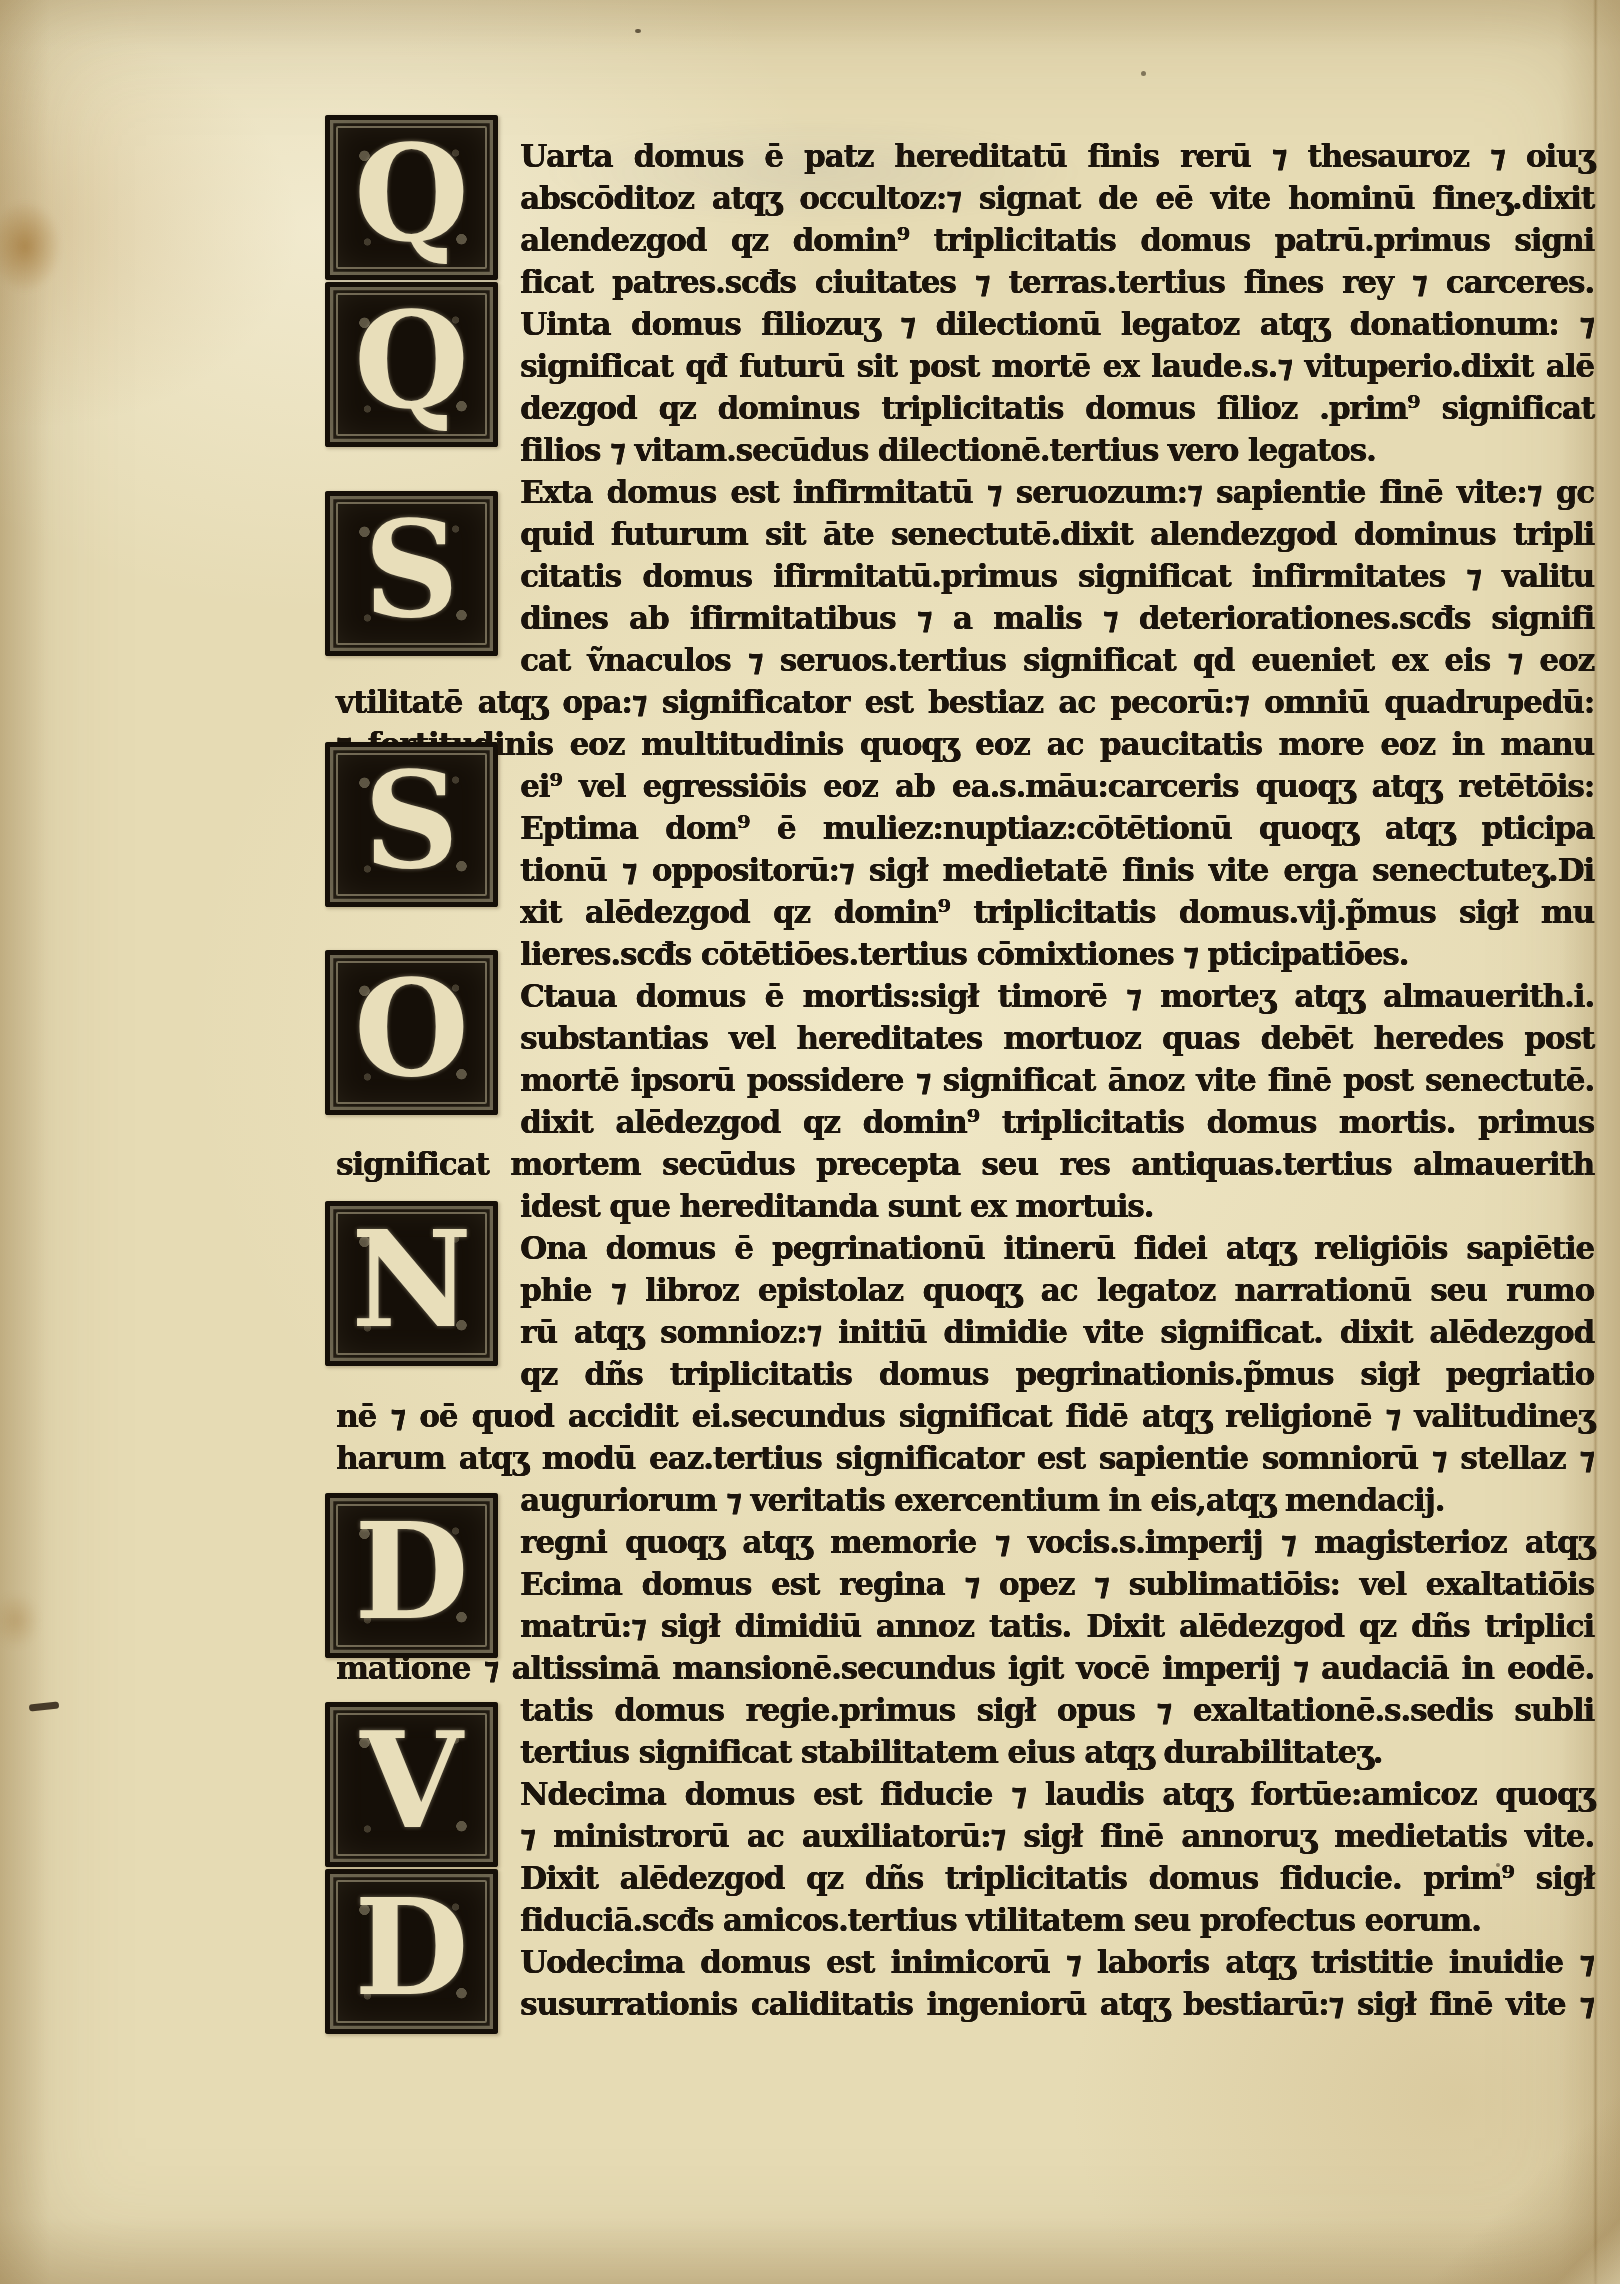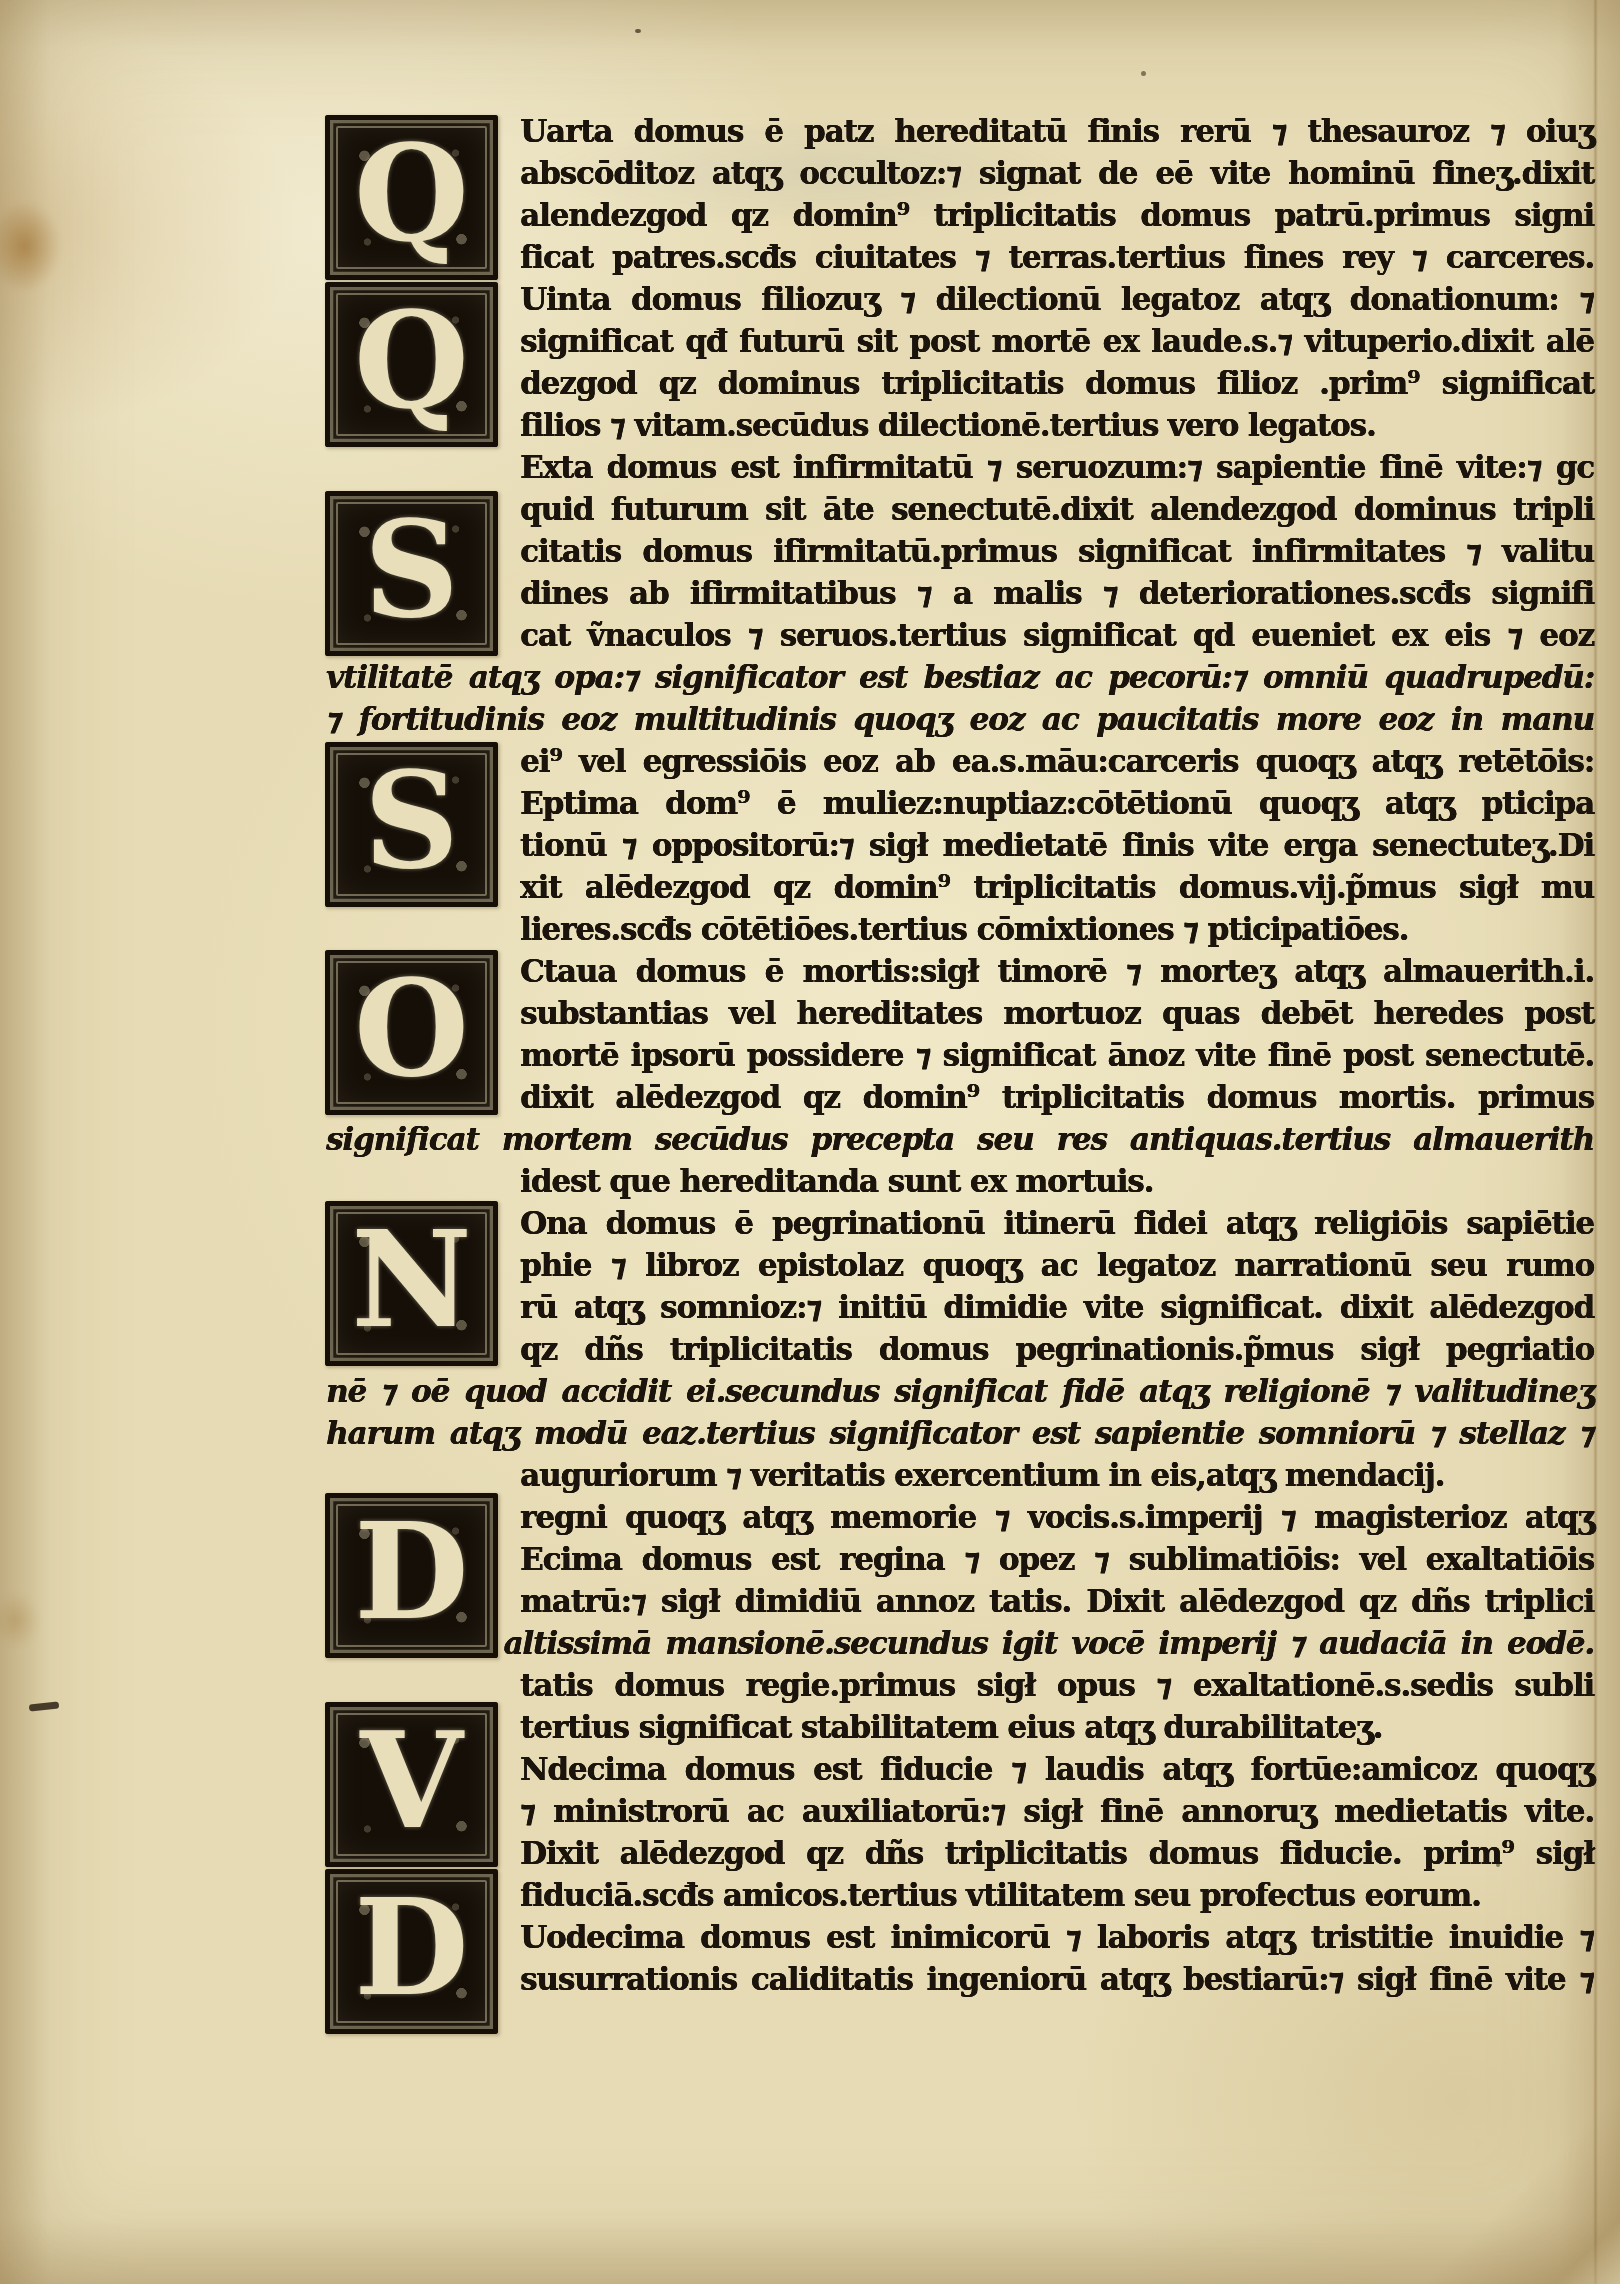--- a/index.html
+++ b/index.html
@@ -14,35 +14,35 @@
       radial-gradient(443px 332px at 2% 10%, rgba(172,126,58,0.30), transparent 60%),
       linear-gradient(90deg, rgba(150,118,66,0.28) 0px, rgba(150,118,66,0) 50px),
       linear-gradient(270deg, rgba(150,118,66,0.22) 0px, rgba(150,118,66,0) 61px),
       linear-gradient(0deg, rgba(150,118,66,0.22) 0px, rgba(150,118,66,0) 66px),
       linear-gradient(180deg, rgba(150,118,66,0.14) 0px, rgba(150,118,66,0) 50px);
     box-shadow: inset 0 0 122px rgba(118,88,40,0.35);
     overflow:hidden;
     font-family:"DejaVu Serif","DejaVu Sans",serif;
   }
   .text-block{
-    position:absolute; left:324px; top:113px; width:1270px;
+    position:absolute; left:324px; top:138px; width:1270px;
   }
   .line{
     height:42px;
     font-size:31px; font-weight:bold;
     letter-spacing:-1.1px;
     color:#1b140c;
     text-shadow:0.4px 0 0 currentColor, 0 0.3px 0 currentColor;
     white-space:normal;
     text-align:justify;
     text-align-last:justify;
     overflow:visible;
   }
   .line.in{ margin-left:196px; }
-  .line.full{ margin-left:2px;font-style:italic; }
+  .line.full{ margin-left:12px; }
   .line.short{ text-align-last:left; }
   .initial{
     position:absolute; left:325px; width:173px;
     background:#150f08;
     border-radius:2.8px;
     display:flex; align-items:center; justify-content:center;
     box-shadow: inset 0 0 0 5px #150f08,
                 inset 0 0 0 8.3px rgba(230,219,180,0.38),
                 inset 0 0 39px rgba(230,219,180,0.14),
                 1.1px 1.7px 3.3px rgba(60,40,10,0.25);

